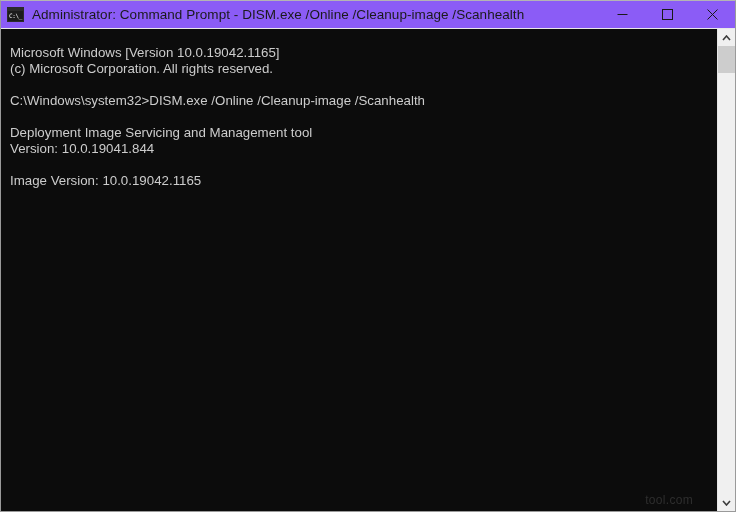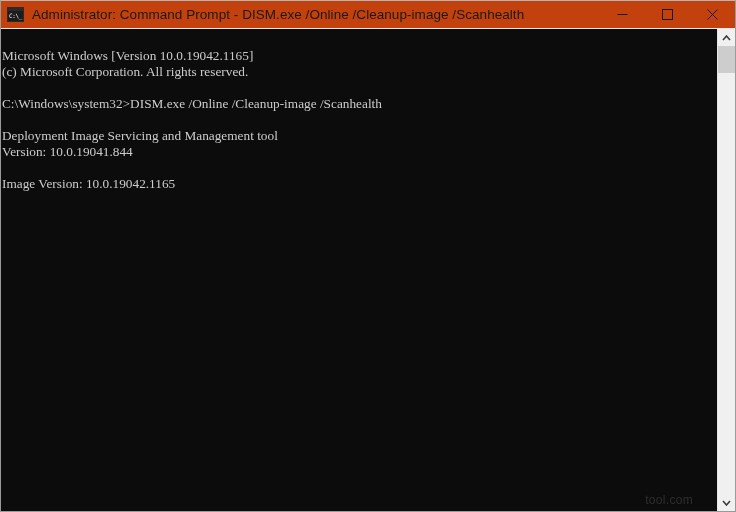--- a/index.html
+++ b/index.html
@@ -25,21 +25,21 @@
     overflow: hidden;
   }
 
   
   .titlebar {
     position: absolute;
     left: 0;
     top: 0;
     width: 100%;
     height: 28px;
-    background: #c2410c;
+    background: #8b5cf6;
     border-bottom: 1px solid #e8e8e8;
     display: flex;
     align-items: center;
     box-sizing: border-box;
   }
   .title-icon {
     width: 17px;
     height: 15px;
     margin-left: 6px;
     margin-right: 8px;
@@ -98,23 +98,23 @@
   .console {
     position: absolute;
     left: 0;
     top: 28px;
     width: 716px;
     bottom: 0;
     background: #0c0c0c;
     overflow: hidden;
   }
   .console-text {
-    margin: 0;
-    padding: 19px 0 0 1px;
-    font-family: Liberation Serif, serif;
+    margin: 8px;
+    padding: 8px 0 0 1px;
+    font-family: Liberation Sans, sans-serif;
     font-size: 13.3px;
     line-height: 16px;
     color: #cccccc;
     white-space: pre;
     letter-spacing: 0px;
   }
 
   
   .scrollbar {
     position: absolute;

